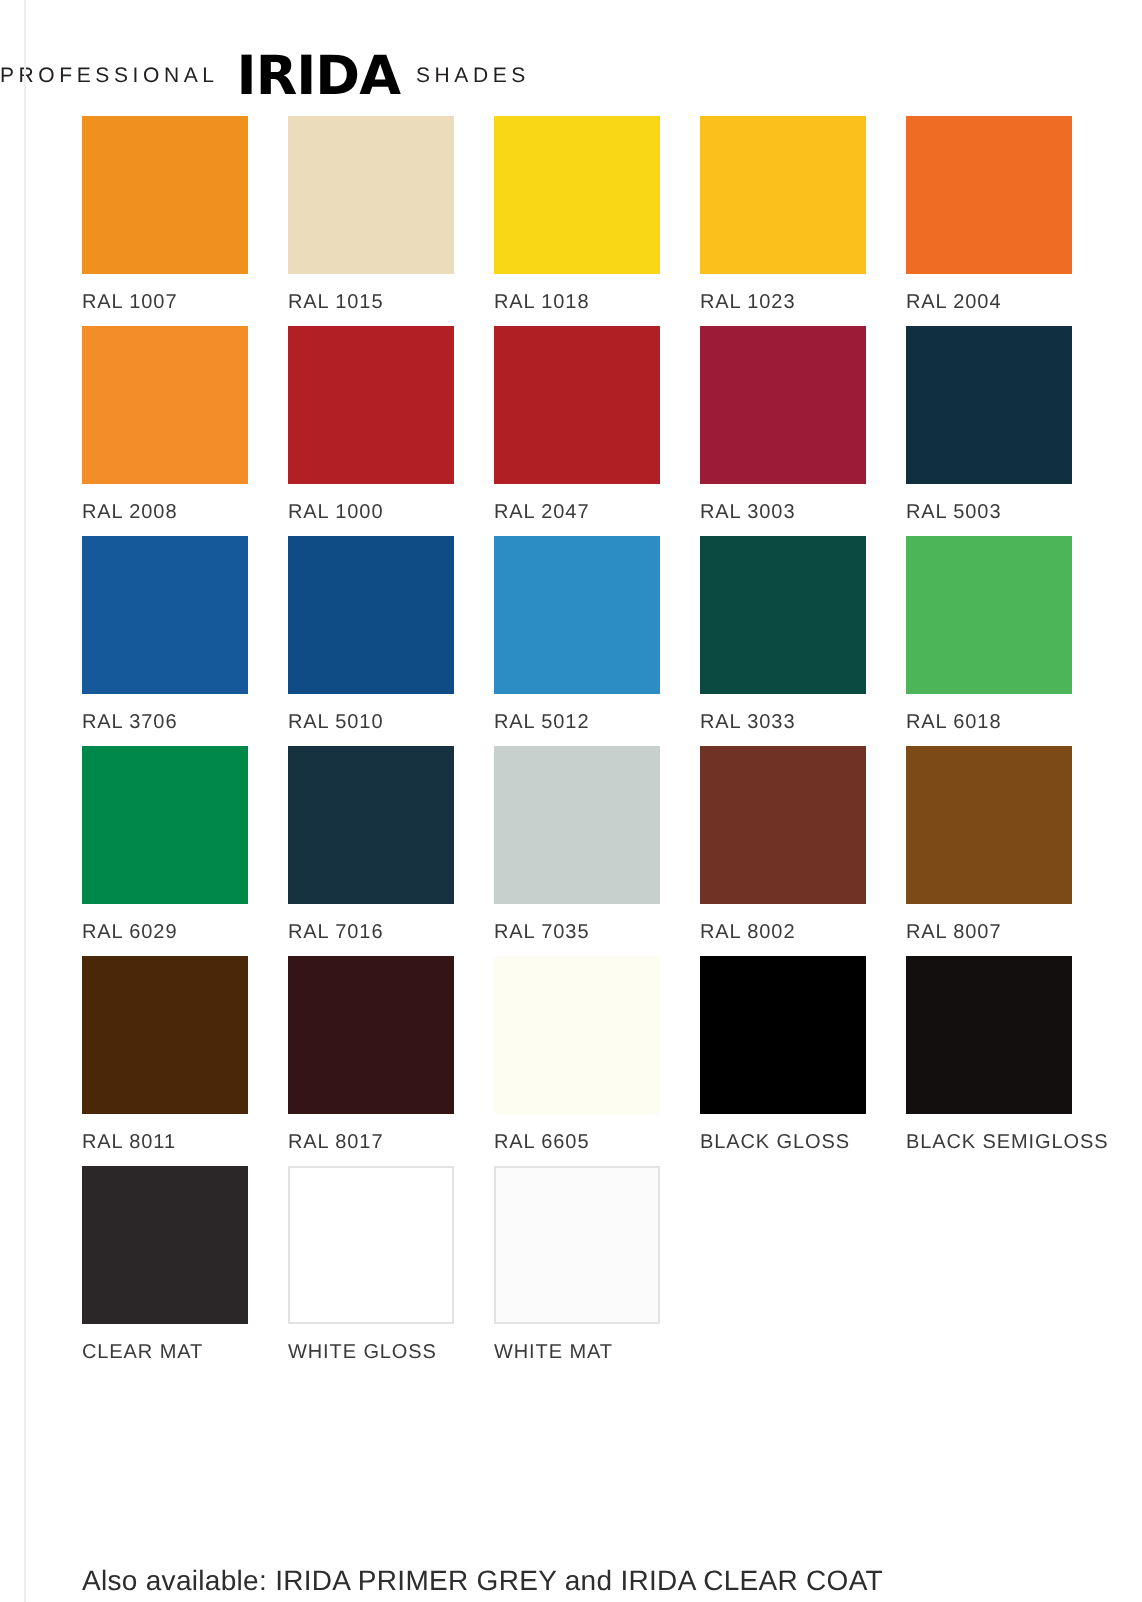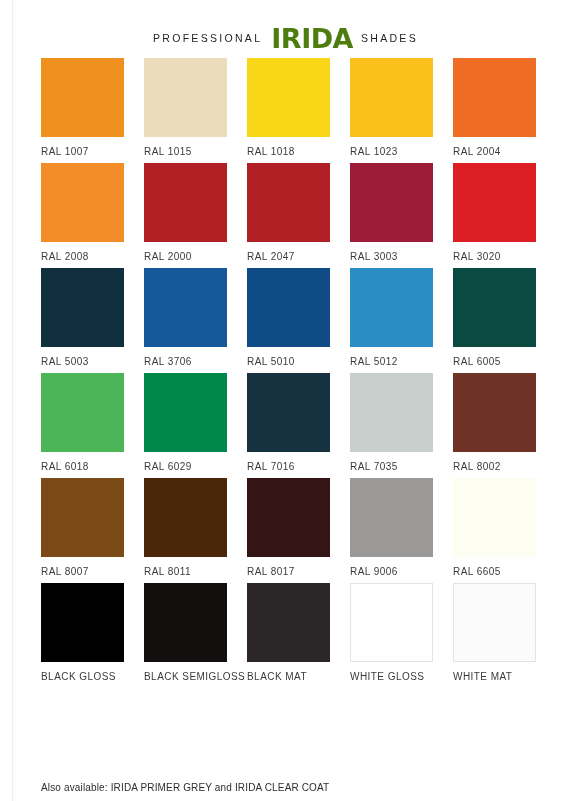--- a/index.html
+++ b/index.html
@@ -31,42 +31,41 @@
     width: 1px;
     height: 801px;
     background: #eeeeee;
   }
 
   
   .header {
     height: 56px;
     display: flex;
     align-items: center;
-    justify-content: center;
     gap: 0;
     padding-top: 20px;
   }
 
   .header-pro,
   .header-shades {
     font-size: 10.5px;
     letter-spacing: 2.3px;
     color: #231f20;
     font-weight: 400;
   }
 
   .header-pro { margin-right: 9px; }
   .header-shades { margin-left: 8px; }
 
   .header-brand {
     font-family: "DejaVu Sans", sans-serif;
     font-size: 27px;
     font-weight: 700;
     letter-spacing: -0.5px;
-    color: #4d7c0f;
+    color: #000000;
     line-height: 1;
   }
 
   
   .grid {
     position: absolute;
     left: 41px;
     top: 58px;
     width: 494px;
     display: grid;
@@ -97,21 +96,21 @@
     letter-spacing: 0.45px;
     color: #3a3a3c;
     white-space: nowrap;
   }
 
   
   .footer {
     position: absolute;
     left: 41px;
     top: 782px;
-    font-size: 10px;
+    font-size: 14px;
     letter-spacing: 0.15px;
     color: #2d2d2f;
     white-space: nowrap;
   }
 </style>
 </head>
 <body>
 
 <div class="page">
 
@@ -143,53 +142,49 @@
       <div class="swatch-cell">
         <div class="swatch-chip" style="background: rgb(238, 108, 35);"></div>
         <div class="swatch-label">RAL 2004</div>
       </div>
       <div class="swatch-cell">
         <div class="swatch-chip" style="background: rgb(242, 141, 39);"></div>
         <div class="swatch-label">RAL 2008</div>
       </div>
       <div class="swatch-cell">
         <div class="swatch-chip" style="background: rgb(178, 31, 37);"></div>
-        <div class="swatch-label">RAL 2000</div>
+        <div class="swatch-label">RAL 1000</div>
       </div>
       <div class="swatch-cell">
         <div class="swatch-chip" style="background: rgb(176, 31, 36);"></div>
         <div class="swatch-label">RAL 2047</div>
       </div>
       <div class="swatch-cell">
         <div class="swatch-chip" style="background: rgb(156, 28, 55);"></div>
         <div class="swatch-label">RAL 3003</div>
       </div>
       <div class="swatch-cell">
-        <div class="swatch-chip" style="background: rgb(220, 29, 36);"></div>
-        <div class="swatch-label">RAL 3020</div>
-      </div>
-      <div class="swatch-cell">
         <div class="swatch-chip" style="background: rgb(16, 48, 63);"></div>
         <div class="swatch-label">RAL 5003</div>
       </div>
       <div class="swatch-cell">
         <div class="swatch-chip" style="background: rgb(21, 89, 154);"></div>
         <div class="swatch-label">RAL 3706</div>
       </div>
       <div class="swatch-cell">
         <div class="swatch-chip" style="background: rgb(15, 76, 133);"></div>
         <div class="swatch-label">RAL 5010</div>
       </div>
       <div class="swatch-cell">
         <div class="swatch-chip" style="background: rgb(44, 140, 196);"></div>
         <div class="swatch-label">RAL 5012</div>
       </div>
       <div class="swatch-cell">
         <div class="swatch-chip" style="background: rgb(11, 74, 64);"></div>
-        <div class="swatch-label">RAL 6005</div>
+        <div class="swatch-label">RAL 3033</div>
       </div>
       <div class="swatch-cell">
         <div class="swatch-chip" style="background: rgb(76, 181, 87);"></div>
         <div class="swatch-label">RAL 6018</div>
       </div>
       <div class="swatch-cell">
         <div class="swatch-chip" style="background: rgb(0, 135, 74);"></div>
         <div class="swatch-label">RAL 6029</div>
       </div>
       <div class="swatch-cell">
@@ -210,38 +205,34 @@
       </div>
       <div class="swatch-cell">
         <div class="swatch-chip" style="background: rgb(75, 39, 9);"></div>
         <div class="swatch-label">RAL 8011</div>
       </div>
       <div class="swatch-cell">
         <div class="swatch-chip" style="background: rgb(53, 20, 21);"></div>
         <div class="swatch-label">RAL 8017</div>
       </div>
       <div class="swatch-cell">
-        <div class="swatch-chip" style="background: rgb(155, 153, 152);"></div>
-        <div class="swatch-label">RAL 9006</div>
-      </div>
-      <div class="swatch-cell">
         <div class="swatch-chip" style="background: rgb(253, 253, 242);"></div>
         <div class="swatch-label">RAL 6605</div>
       </div>
       <div class="swatch-cell">
         <div class="swatch-chip" style="background: rgb(0, 0, 0);"></div>
         <div class="swatch-label">BLACK GLOSS</div>
       </div>
       <div class="swatch-cell">
         <div class="swatch-chip" style="background: rgb(19, 15, 15);"></div>
         <div class="swatch-label">BLACK SEMIGLOSS</div>
       </div>
       <div class="swatch-cell">
         <div class="swatch-chip" style="background: rgb(43, 38, 39);"></div>
-        <div class="swatch-label">BLACK MAT</div>
+        <div class="swatch-label">CLEAR MAT</div>
       </div>
       <div class="swatch-cell">
         <div class="swatch-chip bordered" style="background: rgb(255, 255, 255);"></div>
         <div class="swatch-label">WHITE GLOSS</div>
       </div>
       <div class="swatch-cell">
         <div class="swatch-chip bordered" style="background: rgb(251, 251, 251);"></div>
         <div class="swatch-label">WHITE MAT</div>
       </div>
     </div>

